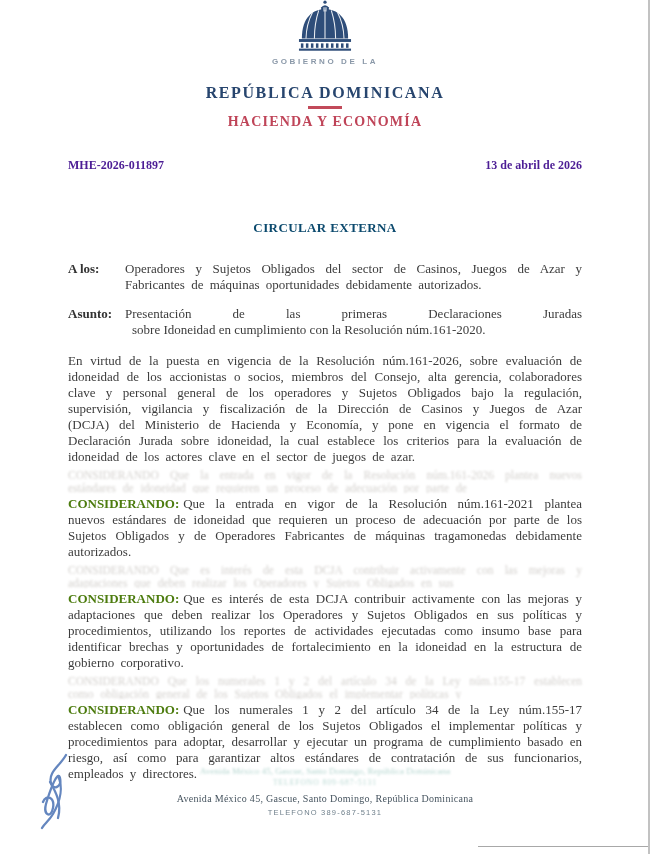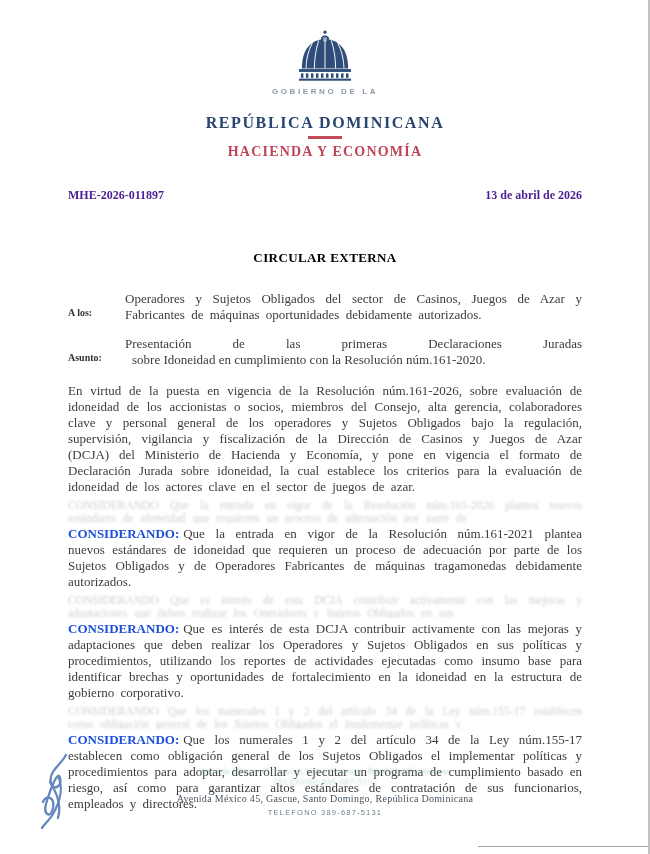--- a/index.html
+++ b/index.html
@@ -10,21 +10,21 @@
     background:#ffffff;
     font-family:"Liberation Serif","DejaVu Serif",serif;
     color:#3c3c3c;
     overflow:hidden;
   }
   
   .edge-right{position:absolute;top:0;right:0;width:2px;height:100%;background:#c2c2c2;}
   .edge-bottom{position:absolute;top:846px;left:478px;right:2px;height:1px;background:#a8a8a8;}
 
   
-  .header{padding-top:30px;text-align:center;}
+  .header{text-align:center;}
   .dome{display:block;margin:0 auto;}
   .gobierno{
     font-family:"Liberation Sans","DejaVu Sans",sans-serif;
     font-size:8px;font-weight:bold;letter-spacing:2.6px;
     color:#8b99a9;margin-top:3px;
   }
   .republica{
     font-size:16px;font-weight:bold;letter-spacing:1.6px;
     color:#27456e;margin-top:18px;
   }
@@ -37,37 +37,37 @@
 
   .content{margin:0 68px 0 68px;}
 
   .ref-row{
     display:flex;justify-content:space-between;
     margin-top:28px;font-weight:bold;font-size:12px;color:#4c1d95;
   }
 
   .doc-title{
     text-align:center;font-weight:bold;font-size:13px;
-    letter-spacing:.4px;margin-top:47px;color:#000000;
+    letter-spacing:.4px;margin-top:47px;color:#0c4a6e;
   }
 
   .addr-block{display:grid;grid-template-columns:57px 1fr;column-gap:0;}
-  .addr-label{font-weight:bold;font-size:10px;color:#333;margin-top:16px;}
+  .addr-label{font-weight:bold;font-size:13px;color:#333;}
   .addr-text{font-size:13px;line-height:16px;text-align:justify;word-spacing:3px;}
   .alos{margin-top:25px;}
   .asunto{margin-top:13px;}
   .subj-line1{font-size:13px;line-height:16px;text-align:justify;text-align-last:justify;}
   .subj-line2{font-size:13px;line-height:16px;padding-left:7px;}
 
   .para{
     font-size:13px;line-height:16px;text-align:justify;word-spacing:3px;
     margin:0;
   }
   .intro{margin-top:15px;}
-  .lead{font-weight:bold;color:#1d4ed8;margin-right:4px;}
+  .lead{font-weight:bold;color:#4d7c0f;margin-right:4px;}
 
   .ghost{
     font-size:11.5px;line-height:12.5px;text-align:justify;word-spacing:4px;
     color:#979088;opacity:.42;filter:blur(1.1px);
     height:24px;overflow:hidden;margin:4px 0 3px;
     user-select:none;
   }
 
   
   .signature{position:absolute;left:36px;top:752px;}

